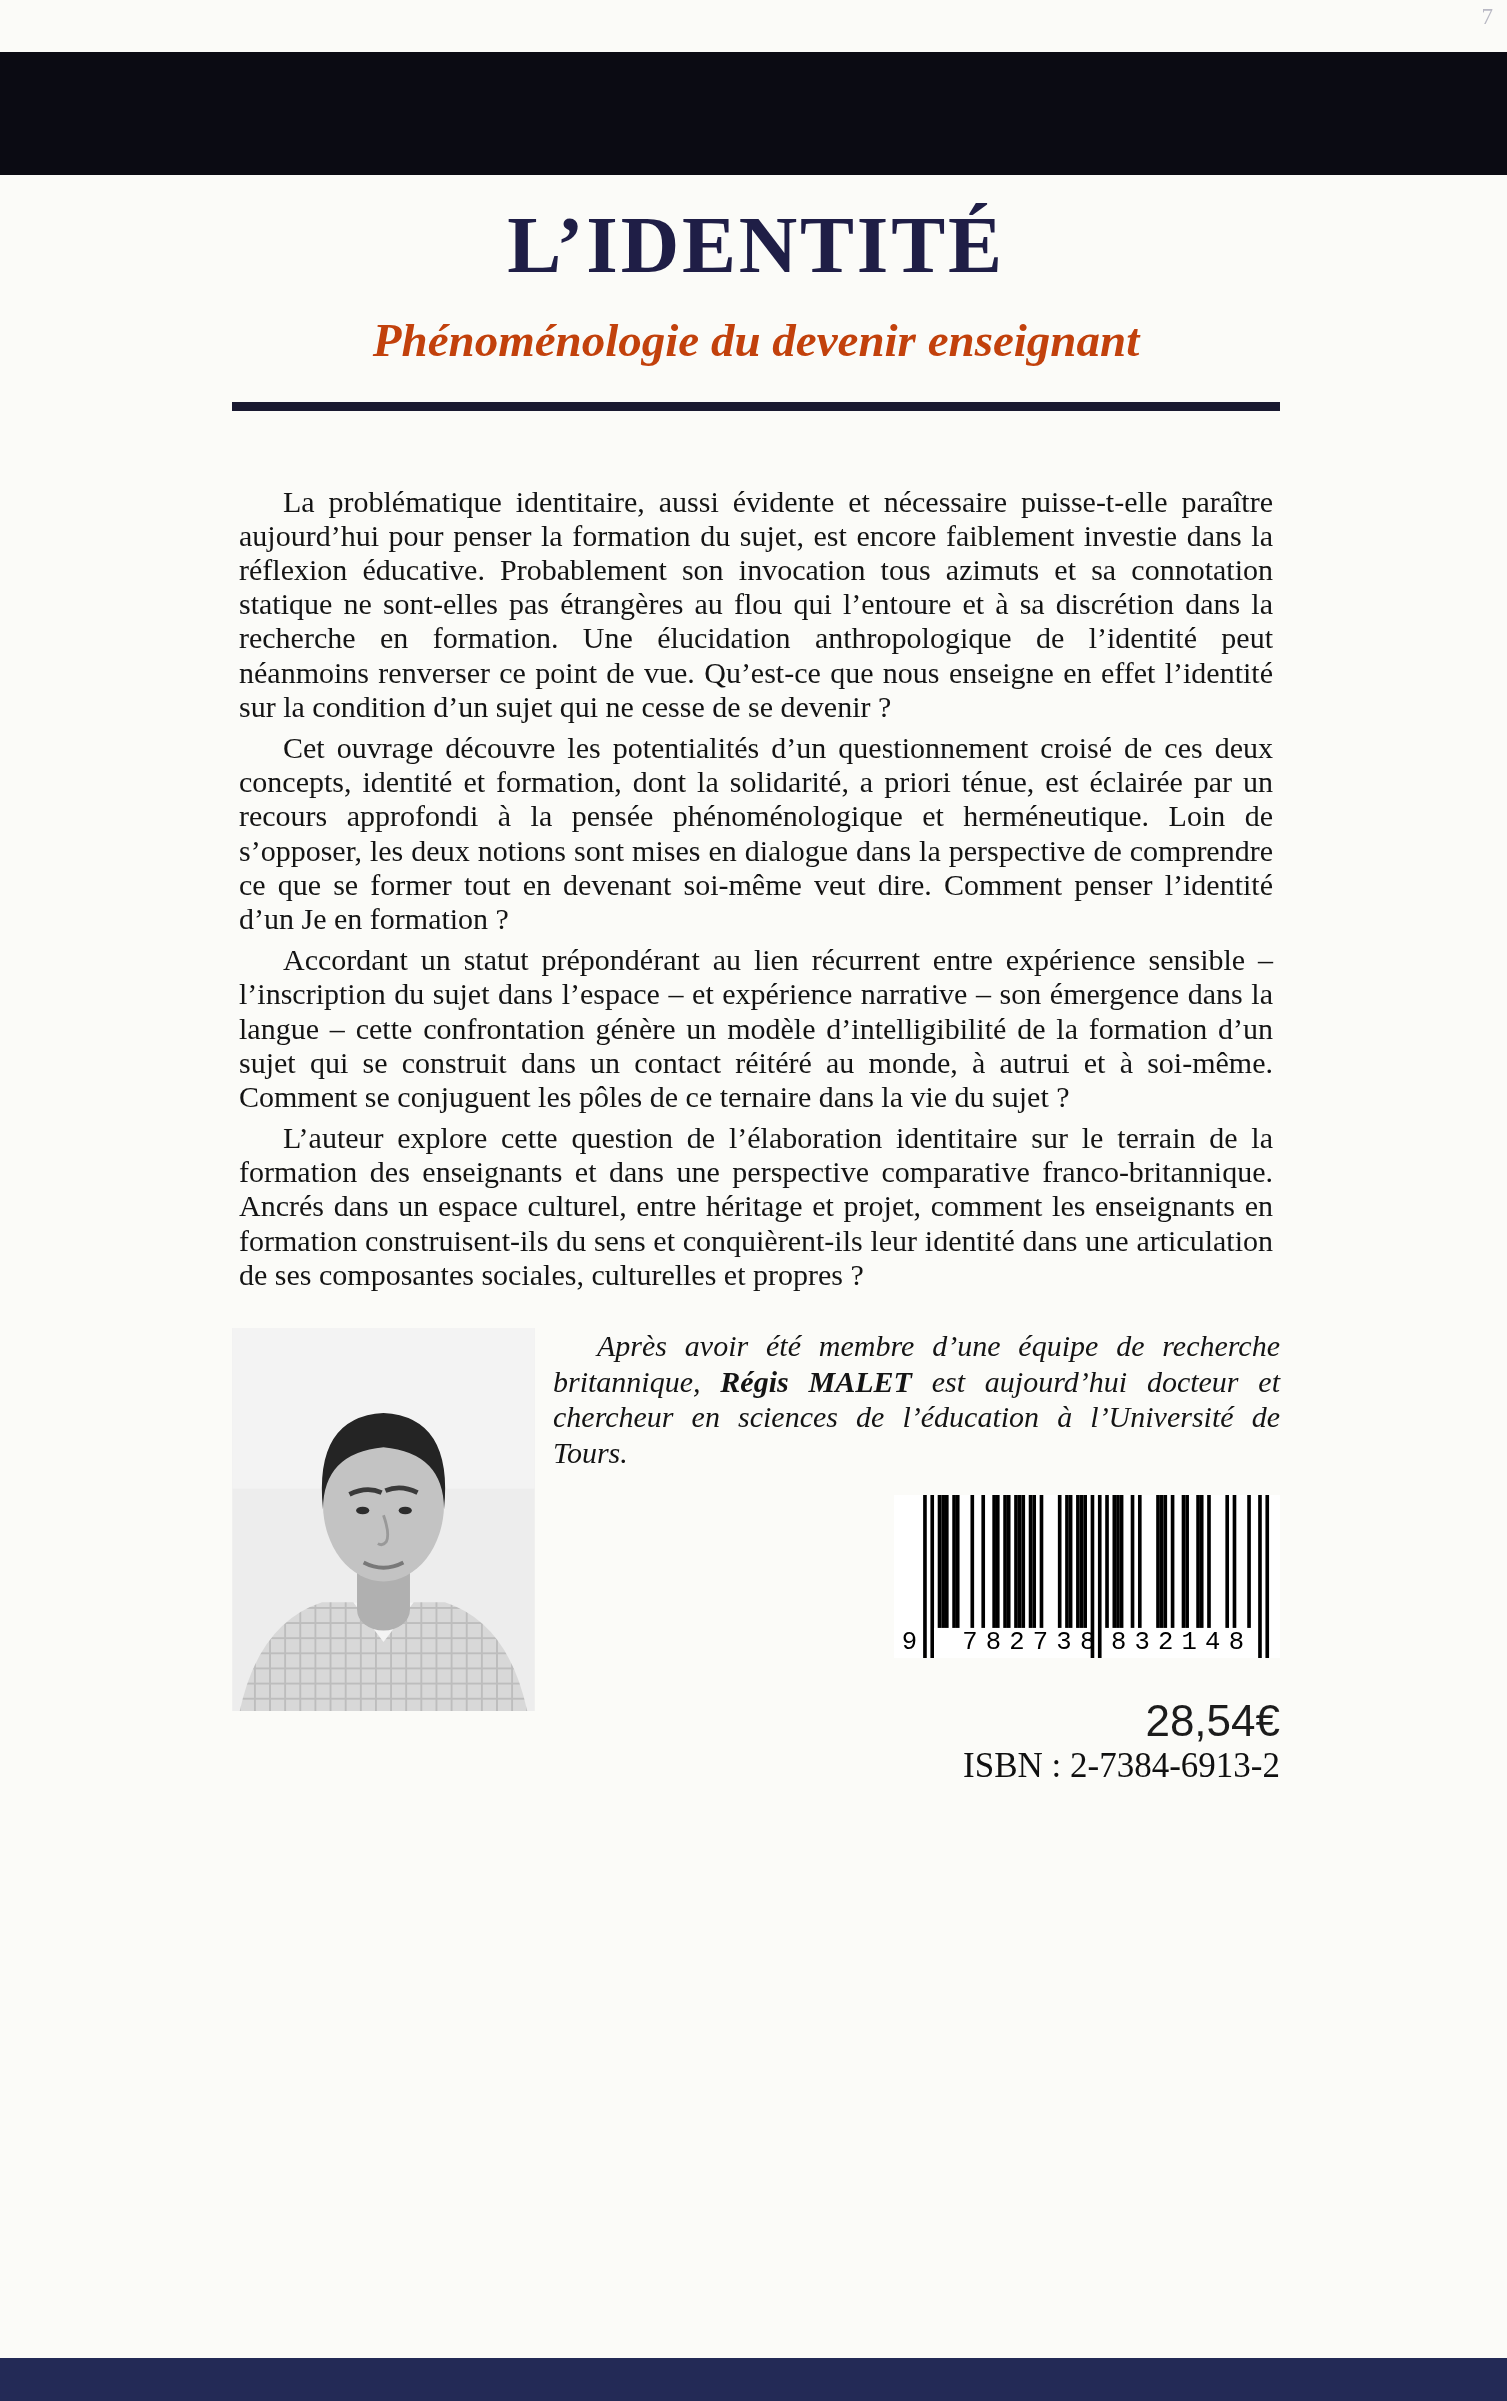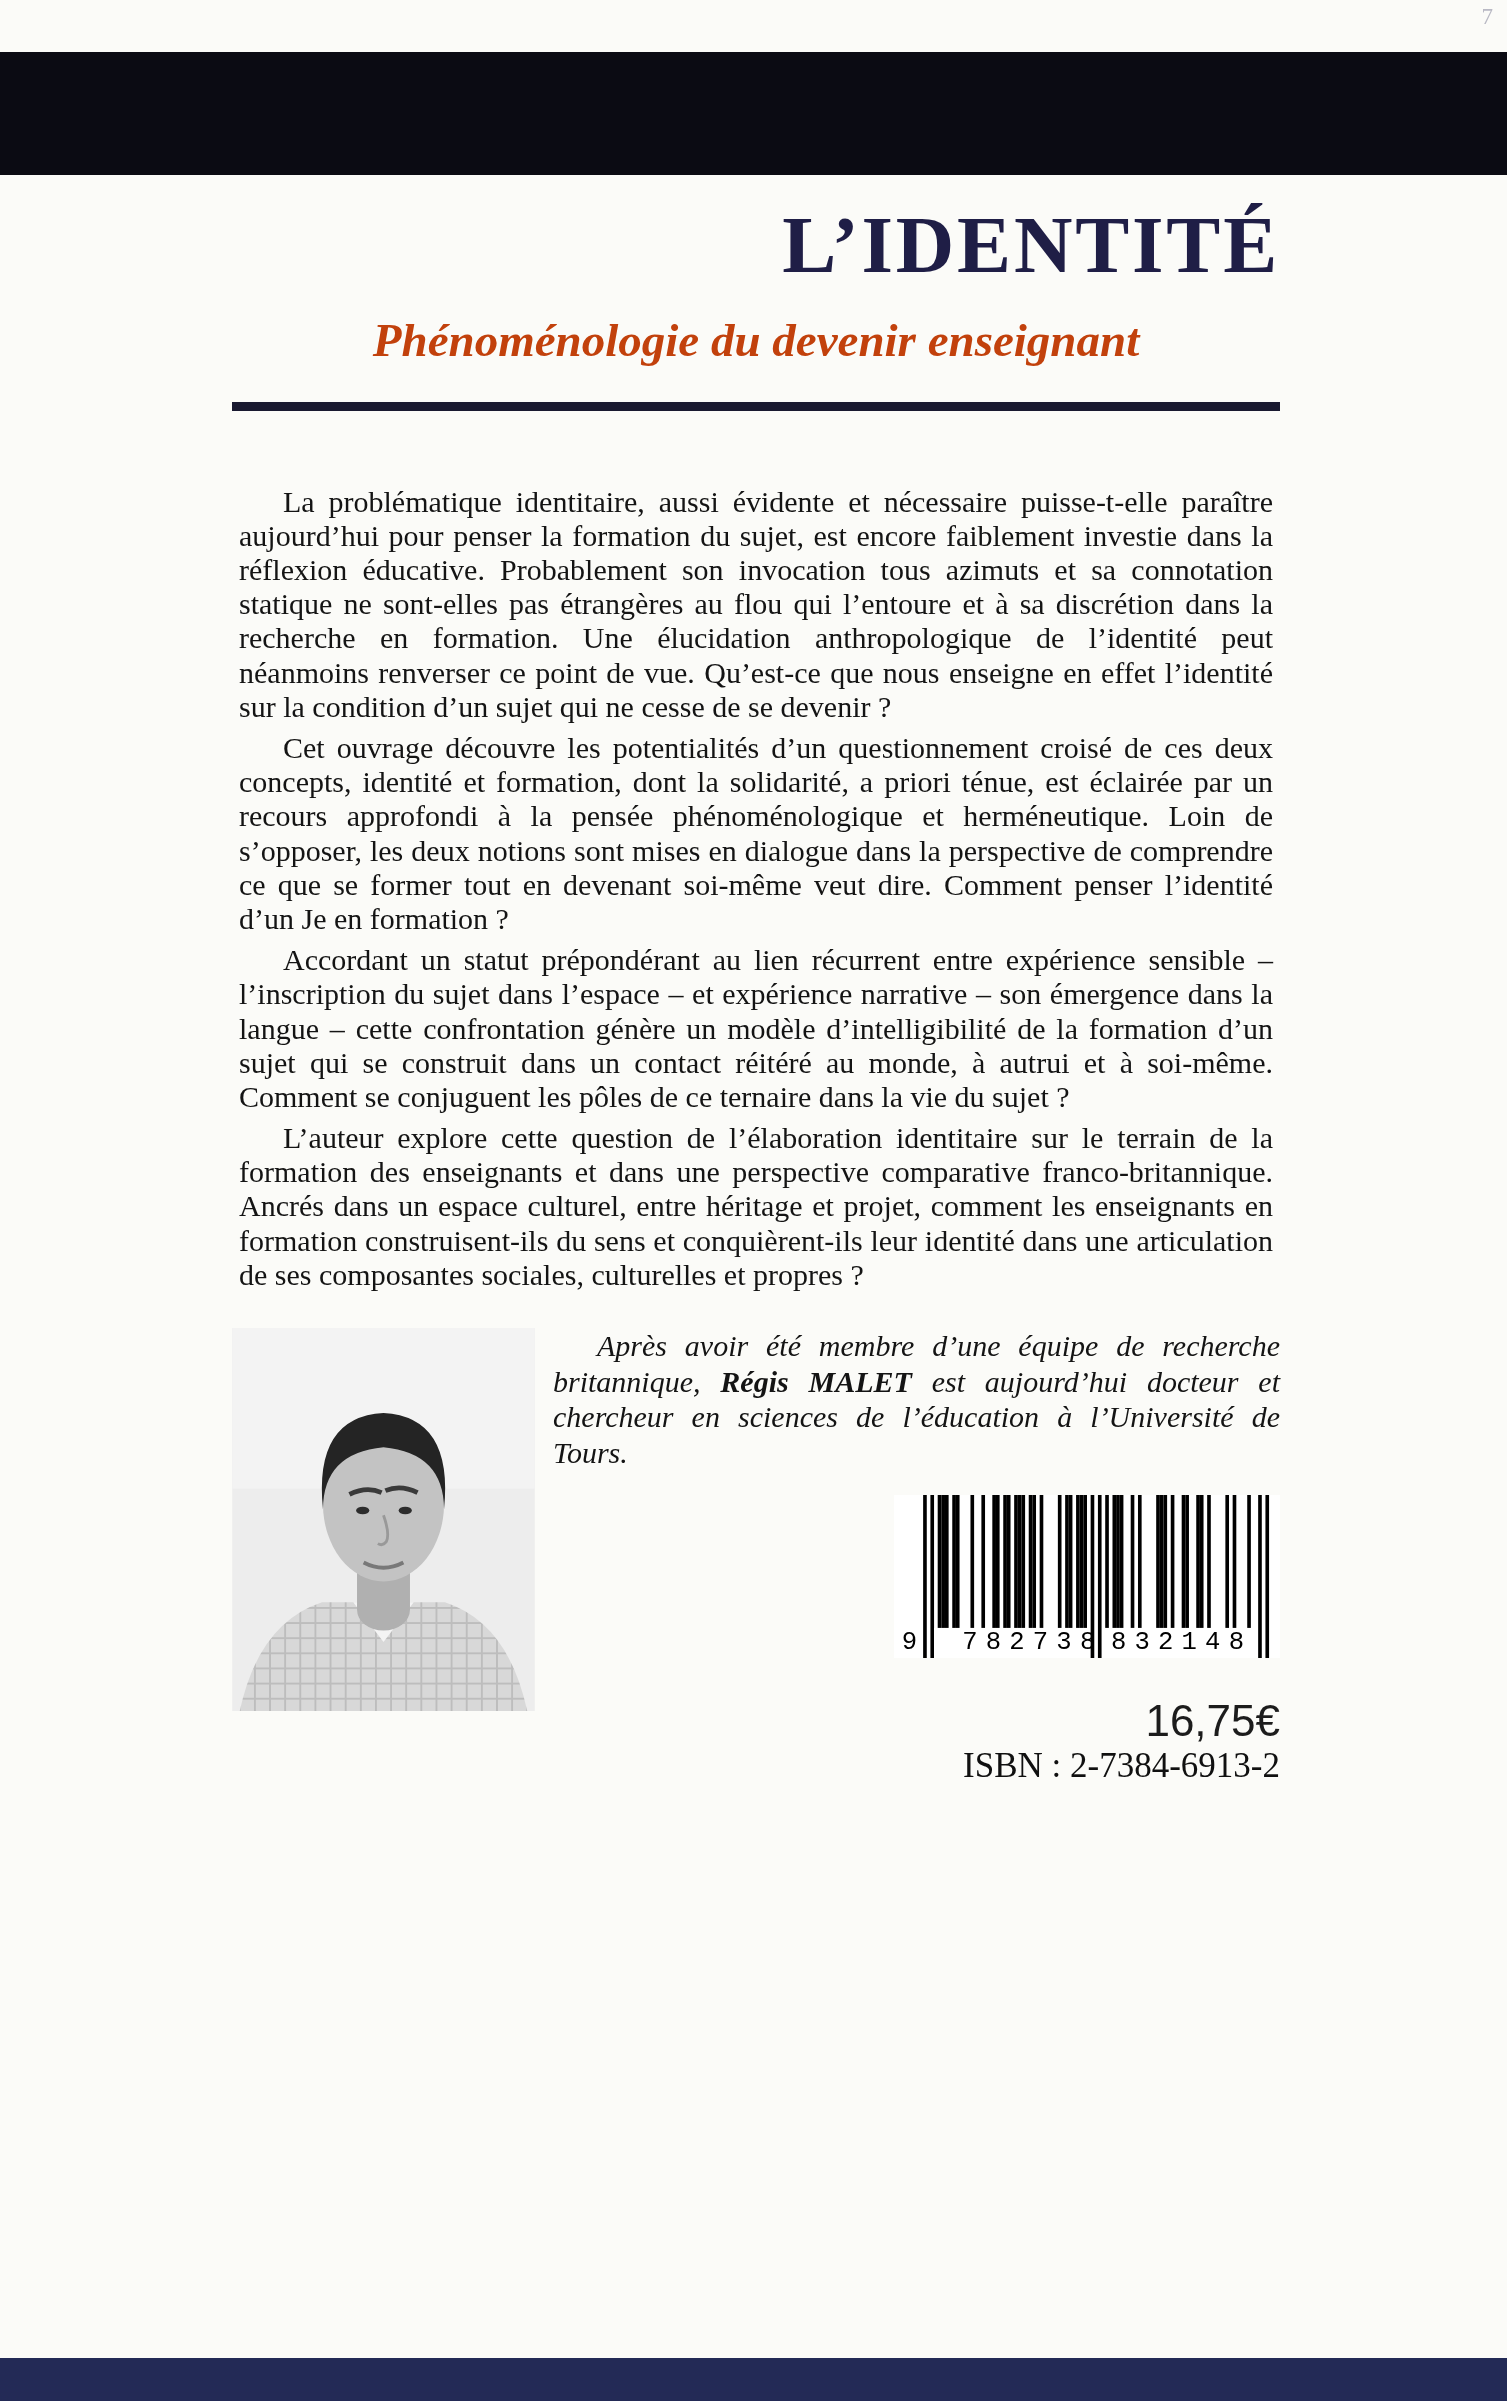--- a/index.html
+++ b/index.html
@@ -17,21 +17,21 @@
     font-family:"Liberation Serif", serif;color:var(--text);
   }
   .corner-mark{
     position:absolute;top:3.8px;right:15px;font-size:23px;color:#b9b9c4;
     font-family:"Liberation Serif", serif;
   }
   .top-band{margin-top:52px;height:123px;width:100%;background:var(--band-top);}
   .bottom-band{position:absolute;left:0;bottom:0;width:100%;height:44px;background:var(--band-bottom);}
   .content{padding:0 228px 0 232px;}
   .title{
-    margin-top:28px;text-align:right;color:var(--title);
+    margin-top:28px;text-align:center;color:var(--title);
     font-size:81px;line-height:1.04;font-weight:bold;letter-spacing:2.8px;
   }
   .subtitle{
     margin-top:24.6px;text-align:center;font-size:47px;line-height:1.2;
     font-style:italic;font-weight:bold;color:#c2410c;
   }
   .rule{margin-top:34px;height:8.5px;background:#191930;width:100%;}
   .synopsis{margin-top:74px;font-size:30px;line-height:1.14;text-align:justify;}
   .synopsis p{margin:7px;text-indent:44px;}
   .it{}
@@ -164,21 +164,21 @@
               <rect x="100" y="0" width="1" height="130"></rect>
               <rect x="102" y="0" width="1" height="130"></rect>
             </svg>
           <div class="digits">
             <span class="digit-lead">9</span>
             <span class="digit-left">782738</span>
             <span class="digit-right">832148</span>
           </div>
         </div>
 
-        <div class="price">16,75€</div>
+        <div class="price">28,54€</div>
       </div>
     </section>
 
     <div class="isbn">ISBN : 2-7384-6913-2</div>
 
   </main>
 
   <div class="bottom-band"></div>
 </div>
 

